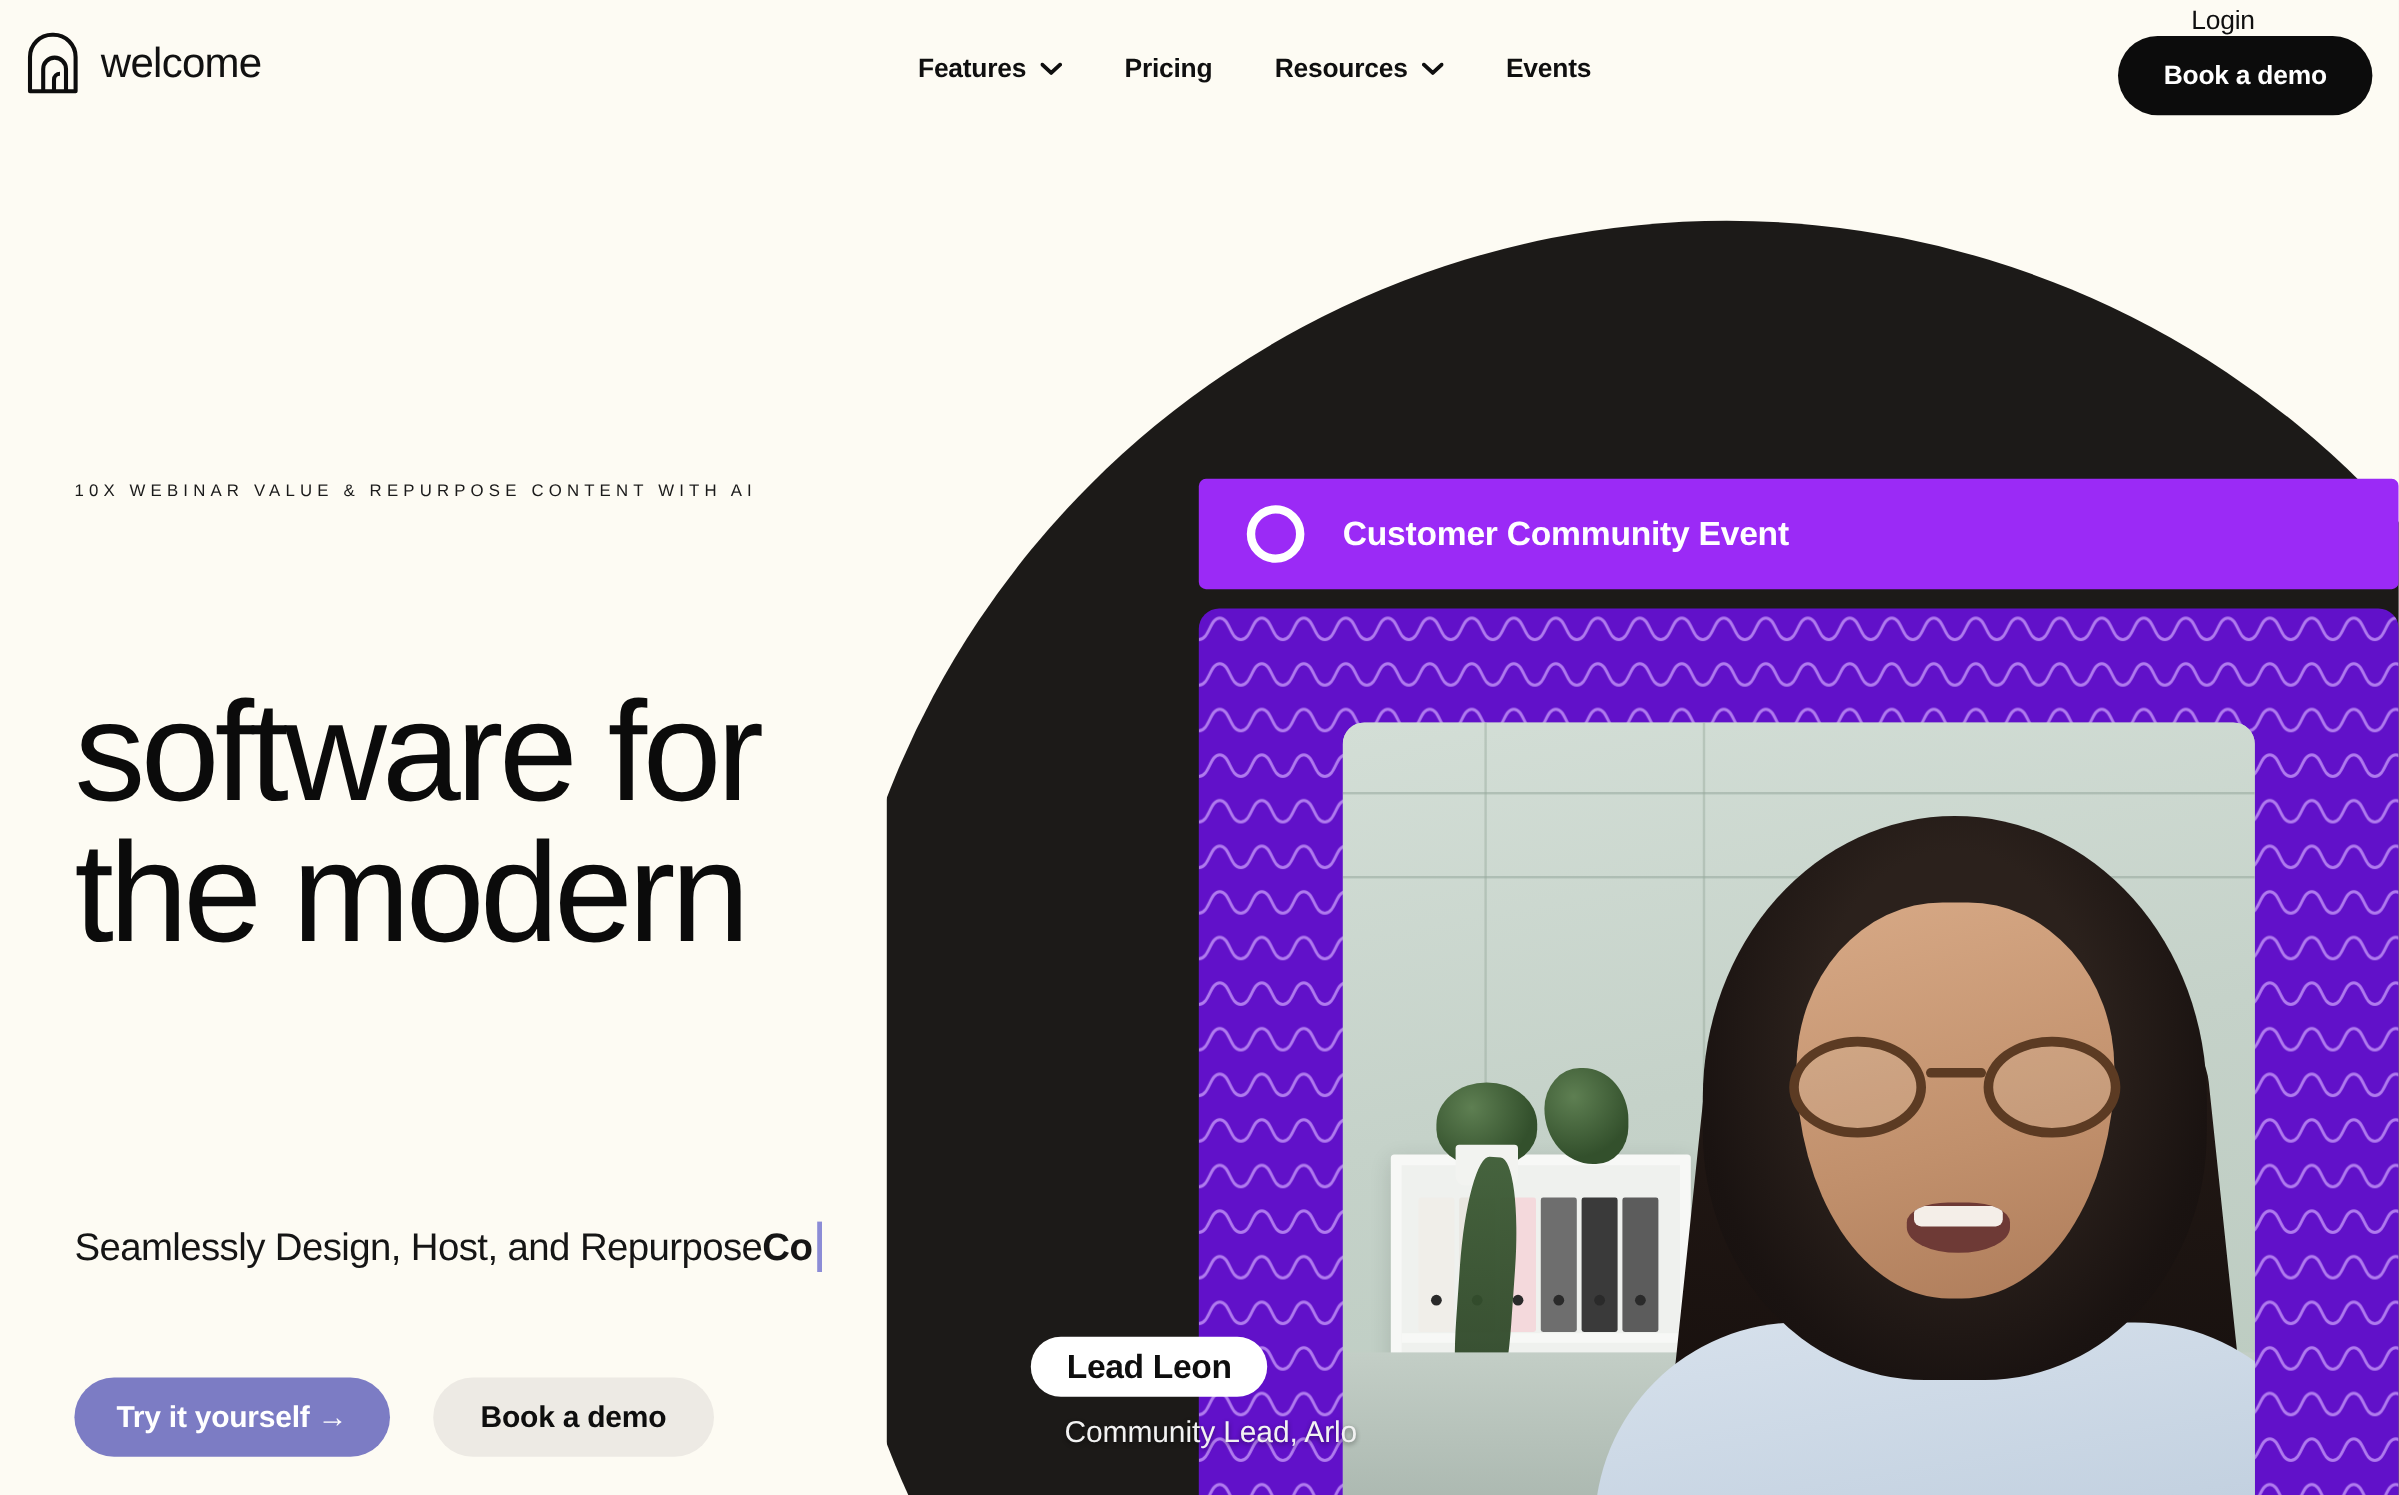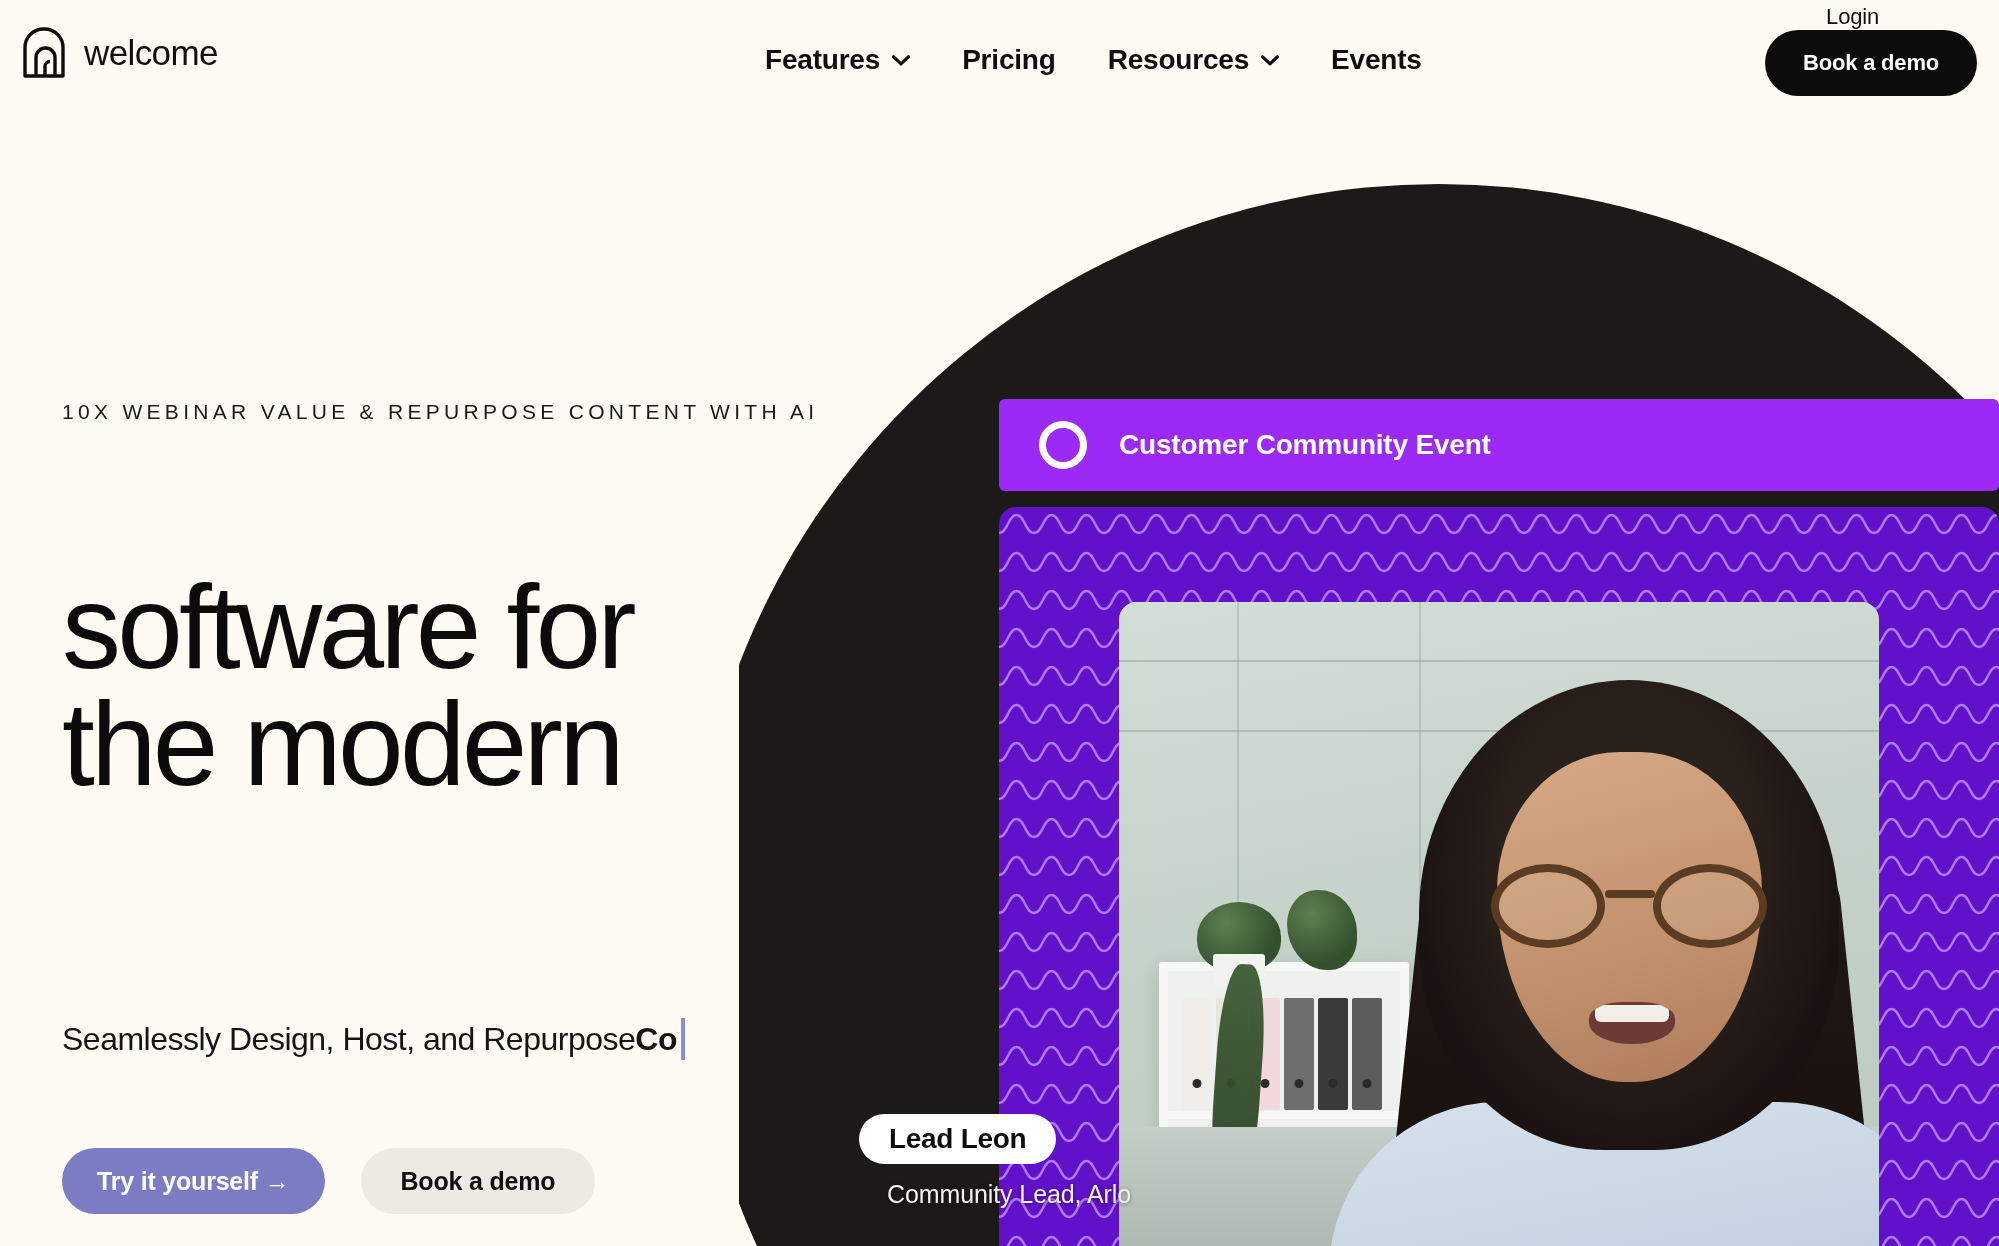--- a/index.html
+++ b/index.html
@@ -29,21 +29,21 @@
     font-size:35px; font-weight:400; color:#111111;
     letter-spacing:-0.6px; line-height:1;
   }
 
   .nav-center {
     position:absolute; left:765px; top:36px;
     display:flex; align-items:center; gap:0;
   }
   .nav-item {
     display:flex; align-items:center; gap:12px;
-    font-size:28px; font-weight:600; color:#0F0F0F;
+    font-size:22px; font-weight:600; color:#0F0F0F;
     padding:8px 0; margin-right:52px; cursor:pointer;
     letter-spacing:-0.2px; white-space:nowrap;
   }
   .nav-item:last-child { margin-right:0; }
   .chev { width:18px; height:11px; display:block; flex:0 0 auto; }
 
   .nav-right {
     position:absolute; right:22px; top:4px;
     display:flex; align-items:center; gap:0;flex-direction:column;
   }
@@ -234,21 +234,21 @@
     position:absolute; left:148px; top:1180px;
     color:#F2F2F2; font-size:25px; font-weight:400;
     letter-spacing:-0.1px; white-space:nowrap; z-index:9;
     text-shadow:0 1px 4px rgba(0,0,0,.45);
   }
 
   
   .hero { position:absolute; left:62px; top:0; width:930px; height:1246px; z-index:20; }
   .eyebrow {
     position:absolute; top:400px; left:0;
-    font-size:21px; font-weight:500; color:#1A1A1A;
+    font-size:14px; font-weight:500; color:#1A1A1A;
     letter-spacing:4.3px; text-transform:uppercase; white-space:nowrap;
   }
   .headline {
     position:absolute; top:452px; left:0;
     font-size:118px; line-height:117px;
     font-weight:400; color:#0B0B0B;
     letter-spacing:-3.8px; width:780px;
   }
   .subhead {
     position:absolute; top:1018px; left:0;

